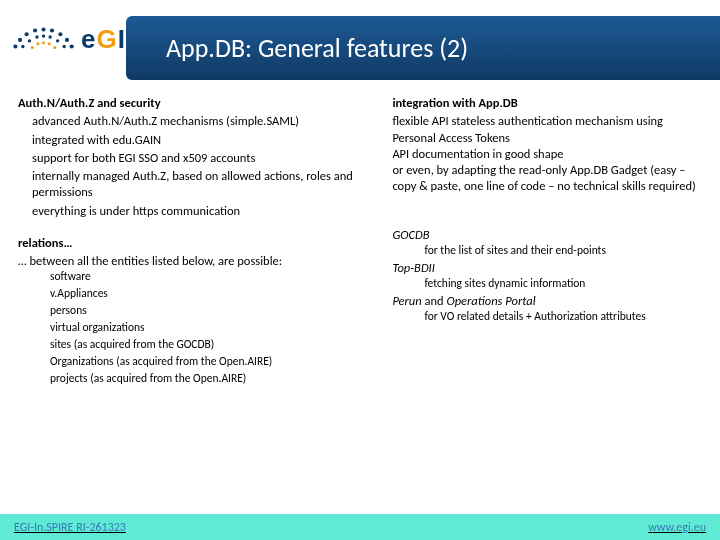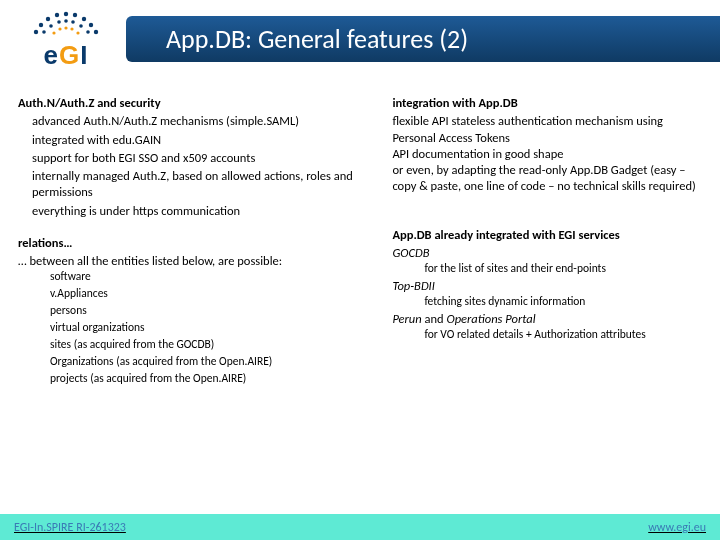--- a/index.html
+++ b/index.html
@@ -1,23 +1,23 @@
 <!DOCTYPE html>
 <html><head>
 <meta charset="utf-8">
 <style>
   * { margin: 0; padding: 0; box-sizing: border-box; }
   body { width: 720px; height: 540px; font-family: Calibri, Arial, sans-serif; background: #fff; position: relative; overflow: hidden; }
   .header { height: 78px; position: relative; }
-  .logo { position: absolute; left: 6px; top: 4px; width: 120px; height: 70px; display: flex; flex-direction: column; align-items: center; justify-content: center; }
+  .logo { position: absolute; left: 6px; top: 4px; width: 120px; height: 70px; display: flex; flex-direction: row; align-items: center; justify-content: center; }
   .logo-arc { width: 80px; height: 30px; position: relative; margin-bottom: 2px; }
   .logo-arc svg { width: 100%; height: 100%; }
   .logo-text { font-weight: bold; font-size: 26px; color: #0a3a6b; letter-spacing: 1px; font-family: Arial, sans-serif; }
   .logo-text span { color: #f39c12; }
-  .title-bar { position: absolute; left: 126px; right: 0; top: 16px; height: 46px; background: linear-gradient(to bottom, #1e5a96 0%, #0f3a63 100%); border-radius: 6px 0 0 6px; display: flex; align-items: center; padding-left: 40px; }
+  .title-bar { position: absolute; left: 126px; right: 0; top: 16px; height: 64px; background: linear-gradient(to bottom, #1e5a96 0%, #0f3a63 100%); border-radius: 6px 0 0 6px; display: flex; align-items: center; padding-left: 40px; }
   .title-text { color: #fff; font-size: 26px; font-weight: 400; }
   .content { position: absolute; top: 95px; left: 0; right: 0; bottom: 30px; display: flex; font-size: 12.5px; line-height: 1.3; color: #000000; }
   .col { padding: 0 18px; }
   .col-left { width: 52%; }
   .col-right { width: 48%; }
   .heading { font-weight: bold; margin-bottom: 2px; }
   .sub { padding-left: 14px; margin-bottom: 2px; }
   .sub2 { padding-left: 32px; margin-bottom: 2px; font-size: 11.5px; }
   .block { margin-bottom: 16px; }
   .footer { position: absolute; bottom: 0; left: 0; right: 0; height: 26px; display: flex; justify-content: space-between; align-items: center; padding: 0 14px; font-size: 12px; background: #5eead4; text-decoration: underline; }
@@ -93,21 +93,20 @@
   <div class="col col-right">
     <div class="block">
       <div class="heading">integration with App.DB</div>
       <div>flexible API stateless authentication mechanism using Personal Access Tokens</div>
       <div>API documentation in good shape</div>
       <div>or even, by adapting the read-only App.DB Gadget (easy – copy &amp; paste, one line of code – no technical skills required)</div>
     </div>
     <div class="spacer"></div>
       <div class="spacer"></div>
     <div class="block">
-      <div class="heading">App.DB already integrated with EGI services</div>
       <div><i>GOCDB</i></div>
       <div class="sub2">for the list of sites and their end-points</div>
       <div><i>Top-BDII</i></div>
       <div class="sub2">fetching sites dynamic information</div>
       <div><i>Perun</i><span> and </span><i>Operations Portal</i></div>
       <div class="sub2">for VO related details + Authorization attributes</div>
     </div>
   </div>
 </div>
 

